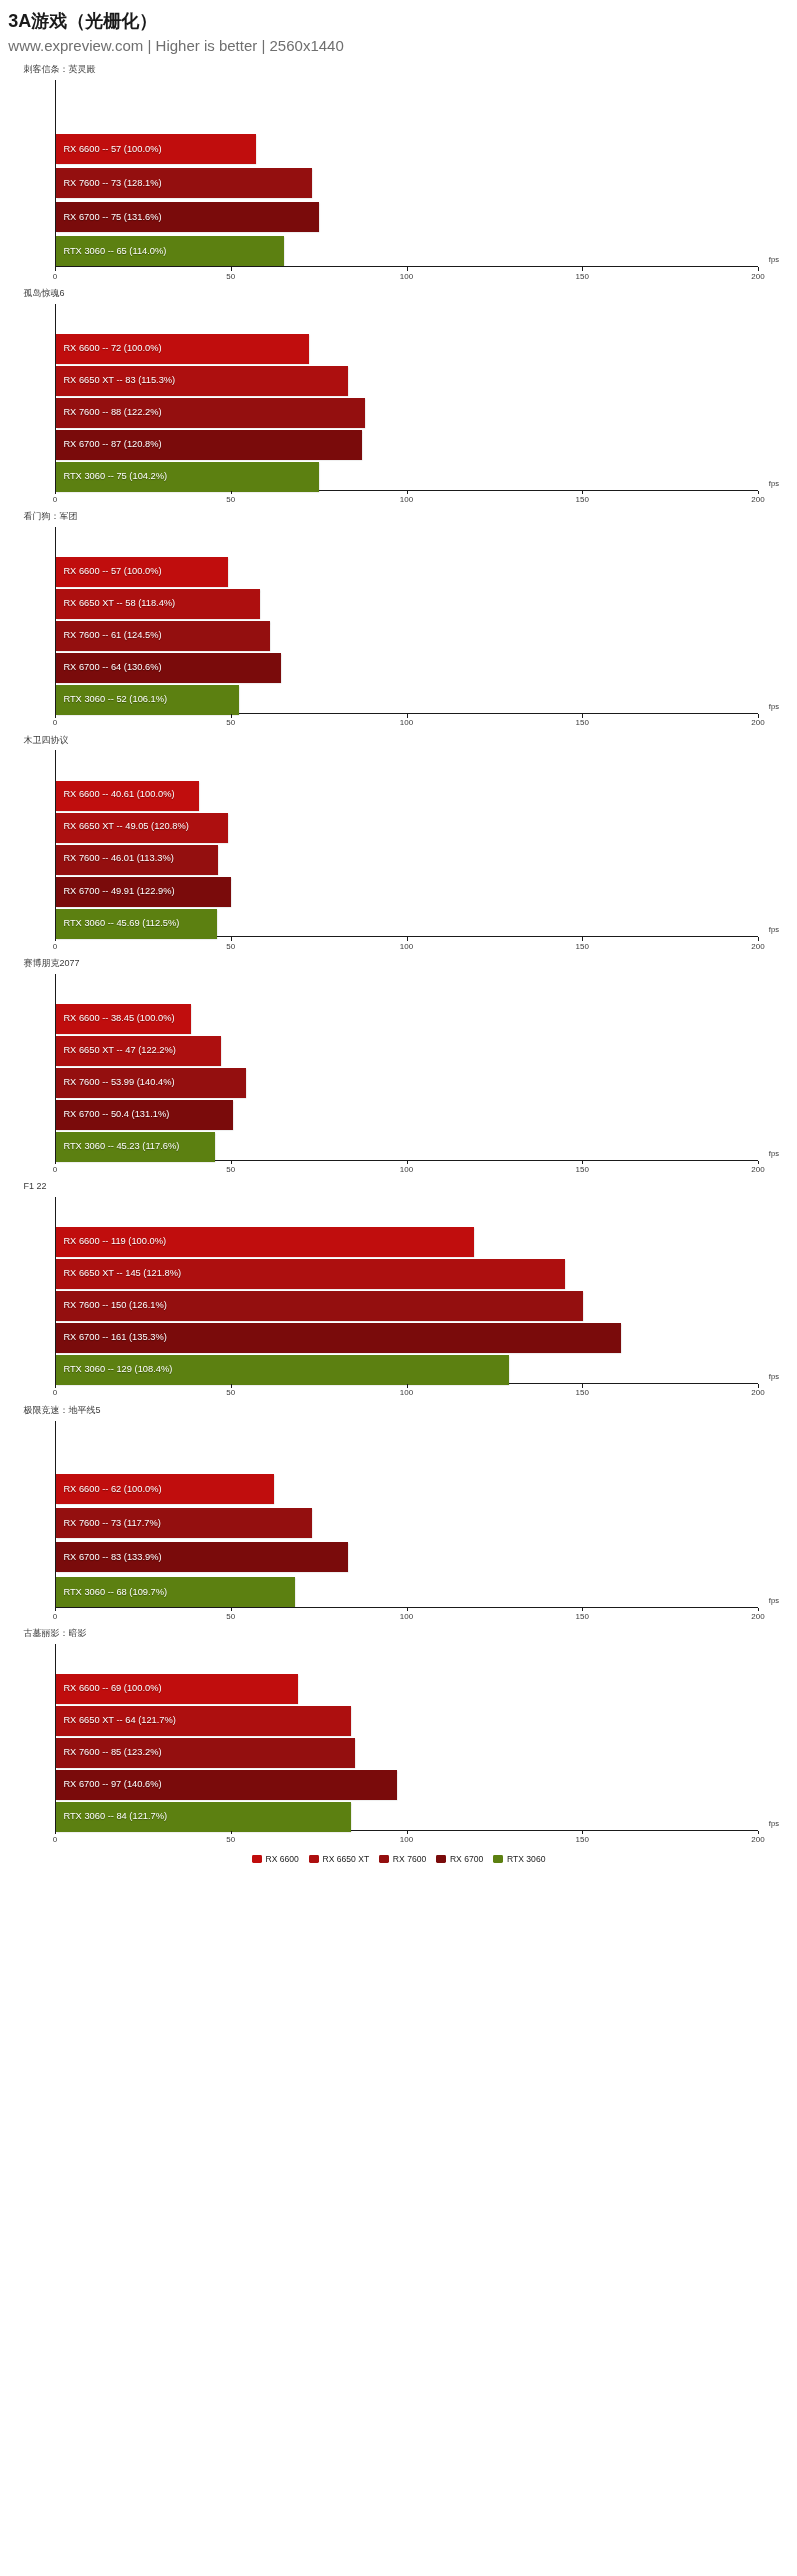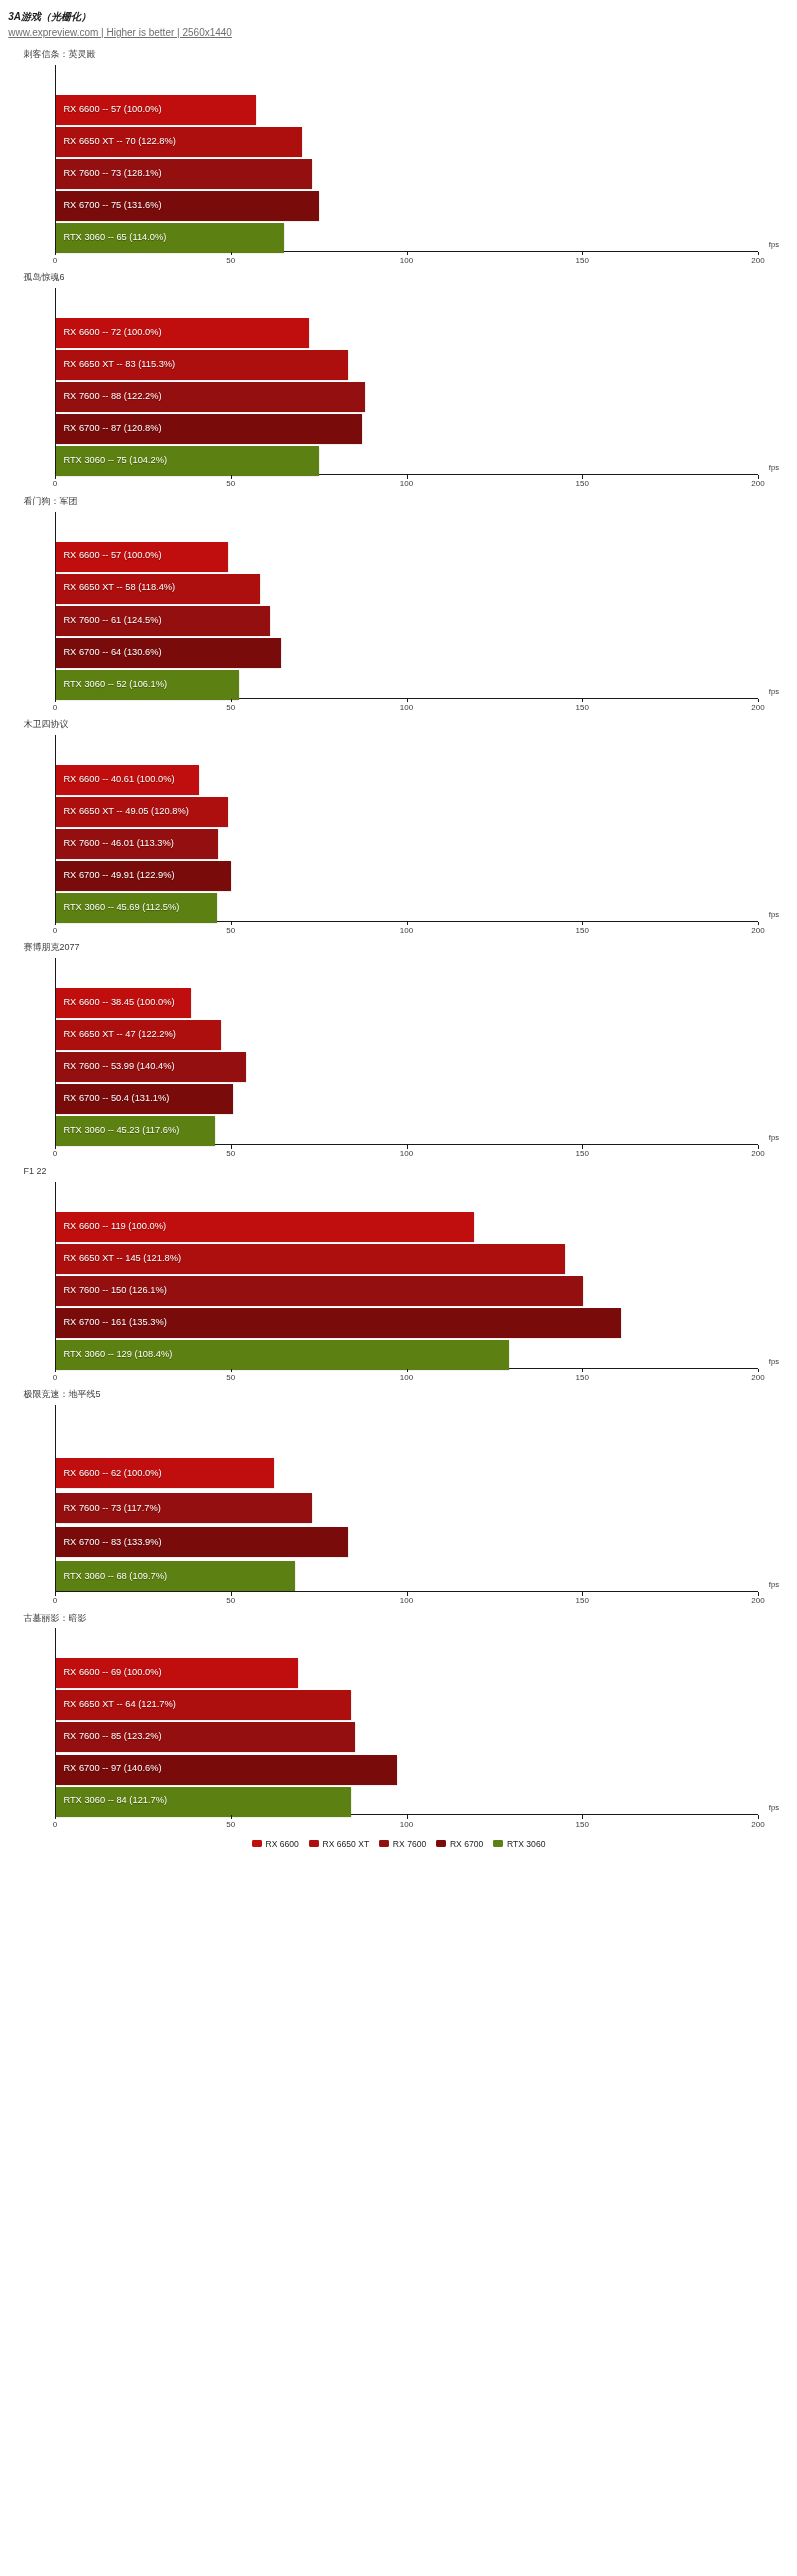--- a/index.html
+++ b/index.html
@@ -16,35 +16,33 @@
   .page {
     width: 797px;
     box-sizing: border-box;
     padding: 11px 0 0 0;
     position: relative;
   }
   .header {
     padding-left: 8.3px;
   }
   .main-title {
-    font-size: 10px;
+    font-size: 18px;
     font-weight: bold;
     color: #1a1a1a;
     letter-spacing: 0px;
     line-height: 1.2;
     margin: 0 0 4.2px 0;
-    font-style: italic;
   }
   .sub-title {
-    font-size: 10px;
+    font-size: 15px;
     color: #6f6f6f;
     font-weight: normal;
     margin: 0 0 9.7px 0;
     line-height: 1.2;
-    text-decoration: underline;
   }
   .panel {
     position: relative;
     margin: 0 0 0 0;
     padding: 0;
   }
   .panel-title {
     font-size: 9px;
     color: #3a3a3a;
     padding-left: 23.5px;
@@ -178,24 +176,20 @@
         <div class="panel-title">刺客信条：英灵殿</div>
         <div class="plot">
           <div class="yaxis-line"></div>
           <div class="xaxis-line"></div>
           <div class="bars">
             <div class="bar-row">
               <div class="bar" style="width: 28.5%; background: rgb(192, 13, 13);"></div>
               <div class="bar-label">RX 6600  --  57 (100.0%)</div>
             </div>
             <div class="bar-row">
-              <div class="bar" style="width: 35%; background: rgb(173, 15, 15);"></div>
-              <div class="bar-label">RX 6650 XT  --  70 (122.8%)</div>
-            </div>
-            <div class="bar-row">
               <div class="bar" style="width: 36.5%; background: rgb(148, 15, 15);"></div>
               <div class="bar-label">RX 7600  --  73 (128.1%)</div>
             </div>
             <div class="bar-row">
               <div class="bar" style="width: 37.5%; background: rgb(122, 11, 11);"></div>
               <div class="bar-label">RX 6700  --  75 (131.6%)</div>
             </div>
             <div class="bar-row">
               <div class="bar" style="width: 32.5%; background: rgb(92, 128, 17);"></div>
               <div class="bar-label">RTX 3060  --  65 (114.0%)</div>

